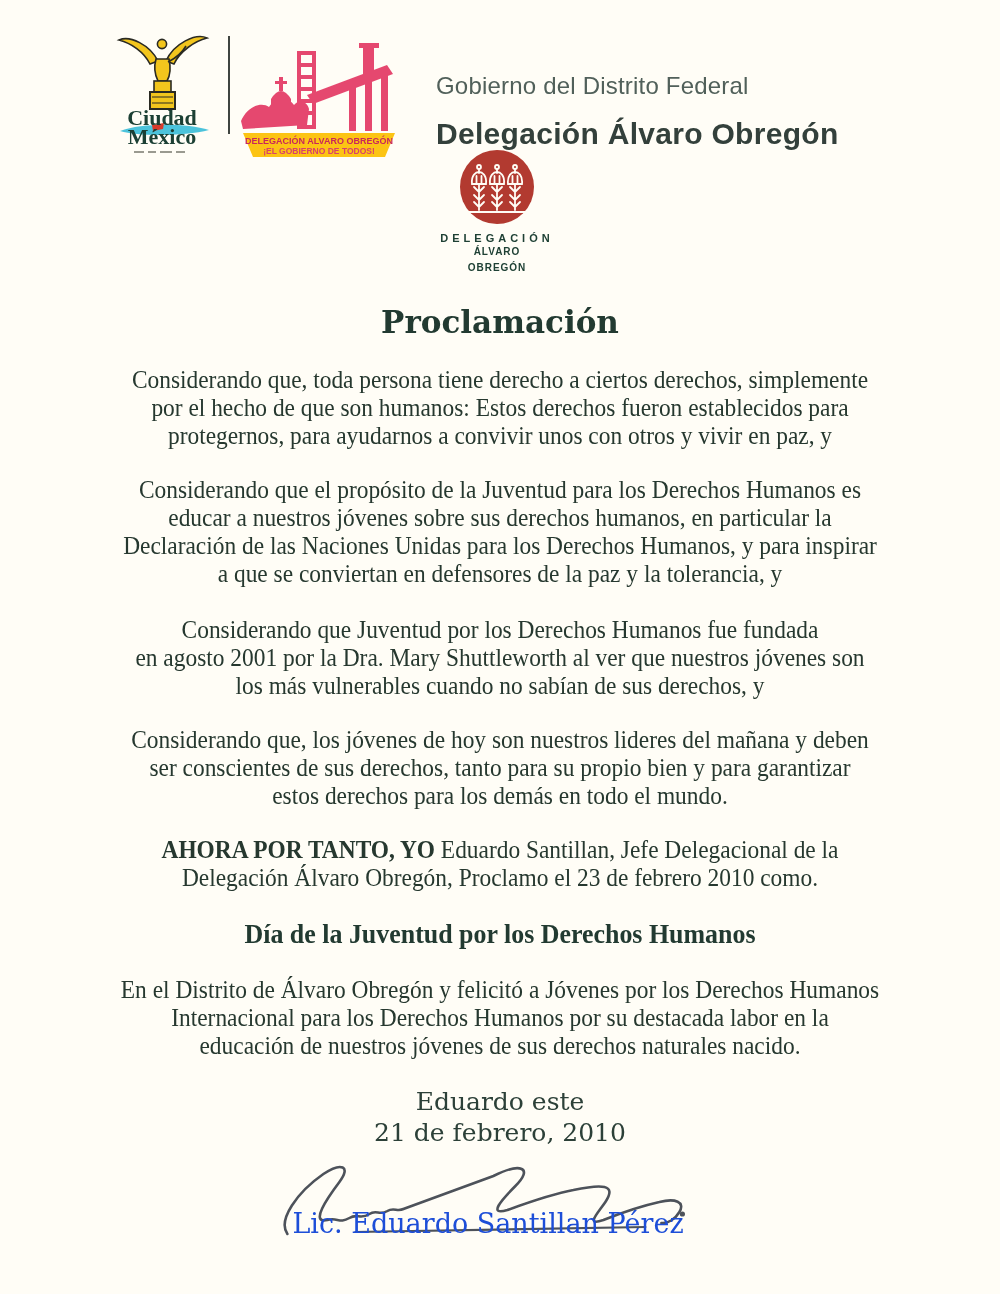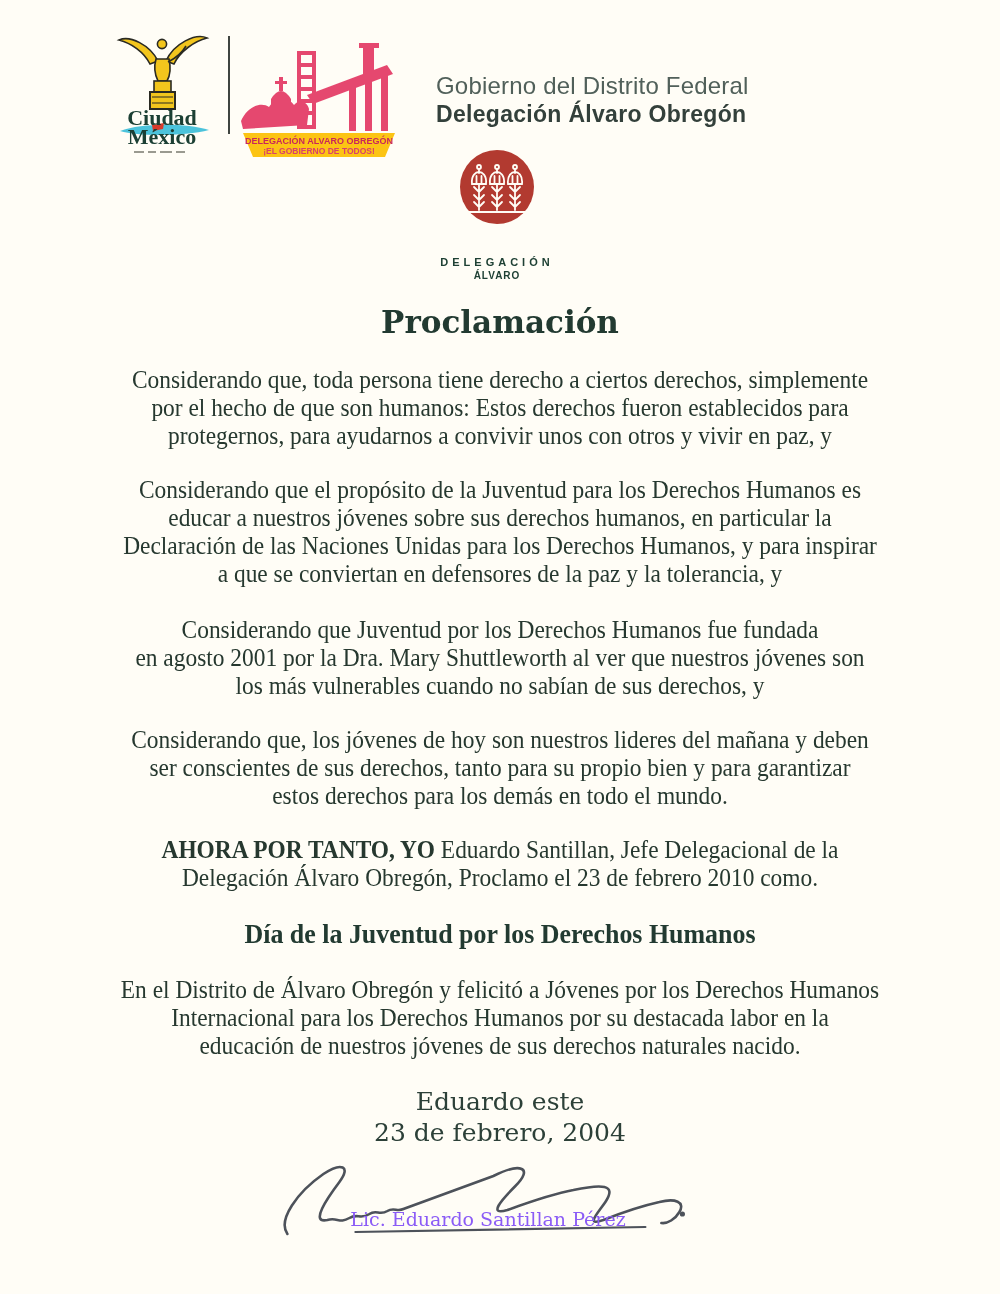--- a/index.html
+++ b/index.html
@@ -12,25 +12,25 @@
   }
   .page { position:relative; width:1000px; height:1294px; }
 
   
   .top-area { position:relative; height:288px; }
   .angel-logo { position:absolute; left:106px; top:31px; }
   .header-divider { position:absolute; left:228px; top:36px; width:2px; height:98px; background:#3f4440; }
   .skyline-logo { position:absolute; left:237px; top:41px; }
   .gov-block { position:absolute; left:436px; top:72px; font-family:"Liberation Sans", sans-serif; }
   .gov-line1 { font-size:24px; color:#51605a; letter-spacing:0.2px; }
-  .gov-line2 { font-size:23px; font-weight:bold; color:#33403b; letter-spacing:0.3px; margin-top:1px; }
+  .gov-line2 { font-size:30px; font-weight:bold; color:#33403b; letter-spacing:0.3px; margin-top:17px; }
 
   
   .seal-block { position:absolute; left:0; right:6px; top:148px; text-align:center; }
-  .seal-cap1 { font-family:"Liberation Sans", sans-serif; font-weight:bold; font-size:11px; letter-spacing:4px; color:#1e4034; margin-top:24px; }
+  .seal-cap1 { font-family:"Liberation Sans", sans-serif; font-weight:bold; font-size:11px; letter-spacing:4px; color:#1e4034; margin-top:0; }
   .seal-cap2, .seal-cap3 { font-family:"Liberation Sans", sans-serif; font-weight:bold; font-size:10px; letter-spacing:1px; color:#1e4034; line-height:16px; }
 
   
   .doc { position:relative; text-align:center; }
   .doc-title { font-family:"DejaVu Serif", serif; font-weight:bold; font-size:31px; color:#223a31; margin-top:16px; line-height:36px; }
   .para {
     font-size:26px; line-height:28px; text-align:center; white-space:pre-line;
     width:1060px; margin-left:-30px;
     transform:scaleX(0.9); transform-origin:50% 50%;
     color:#26382f;
@@ -44,21 +44,21 @@
   .day-heading {
     margin-top:18px; font-size:27px; font-weight:bold; line-height:32px; color:#223a31;
     transform:scaleX(0.96); transform-origin:50% 50%;
   }
   .dated { margin-top:20px; font-family:"DejaVu Serif", serif; font-size:25px; line-height:31px; color:#2c4038; white-space:pre-line; }
 
   
   .sig-block { position:relative; height:150px; margin-top:0; }
   .sig-svg { position:absolute; left:50%; top:-16px; transform:translateX(-53%); }
   .signatory { position:absolute; left:0; right:24px; top:60px; text-align:center;
-    font-family:"DejaVu Serif", serif; font-size:19px; color:#8b5cf6; }
+    font-family:"DejaVu Serif", serif; font-size:27px; color:#1d4ed8; }
 </style>
 </head>
 <body>
 
 <div class="page">
 
   <div class="top-area">
 
     <svg class="angel-logo" width="112" height="126" viewBox="0 0 112 126">
       <g stroke="#2a2a23" stroke-width="1.6" fill="#f2c51d">
@@ -135,20 +135,21 @@
             <circle cx="59" cy="19" r="2"></circle>
               <path d="M59,21 L59,25"></path>
             <path d="M52,36 C51,27 56,24 59,24 C62,24 67,27 66,36 Z"></path>
             <path d="M56.5,28 L56.5,36 M61.5,28 L61.5,36"></path>
             <path d="M59,36 L59,62 M59,44 L54,39 M59,44 L64,39 M59,52 L54,47 M59,52 L64,47 M59,59 L54,54 M59,59 L64,54"></path>
           </g>
         </g>
       </svg>
       <div class="seal-cap1">DELEGACIÓN</div>
       <div class="seal-cap2">ÁLVARO</div>
+      <div class="seal-cap3">OBREGÓN</div>
     </div>
   </div>
 
   <div class="doc">
 
     <div class="doc-title">Proclamación</div>
 
     <p class="para p1">Considerando que, toda persona tiene derecho a ciertos derechos, simplemente
 por el hecho de que son humanos: Estos derechos fueron establecidos para
 protegernos, para ayudarnos a convivir unos con otros y vivir en paz, y</p>
@@ -169,21 +170,21 @@
     <p class="para p5"><strong>AHORA POR TANTO, YO</strong> <span>Eduardo Santillan, Jefe Delegacional de la
 Delegación Álvaro Obregón, Proclamo el 23 de febrero 2010 como.</span></p>
 
     <div class="day-heading">Día de la Juventud por los Derechos Humanos</div>
 
     <p class="para p6">En el Distrito de Álvaro Obregón y felicitó a Jóvenes por los Derechos Humanos
 Internacional para los Derechos Humanos por su destacada labor en la
 educación de nuestros jóvenes de sus derechos naturales nacido.</p>
 
     <div class="dated"><span>Eduardo este</span>
-<span>23 de febrero, 2004</span></div>
+<span>21 de febrero, 2010</span></div>
 
     <div class="sig-block">
       <svg class="sig-svg" width="420" height="115" viewBox="0 0 420 115">
         <g stroke="#4d525a" fill="none" stroke-linecap="round">
           <path stroke-width="2.6" d="M10,102 C0,88 20,60 46,42 C64,30 74,34 62,50 C50,66 32,92 50,88 C60,85 62,92 72,86 C80,81 83,88 92,82 C99,77 102,84 110,79 C116,75 120,80 126,77 L216,44 C244,30 256,36 238,54 C224,68 210,84 230,78 C252,70 274,62 296,58 C324,52 340,52 328,70 C319,83 308,94 326,88 C346,80 364,74 382,70 C398,66 408,70 402,80 C398,87 390,92 384,91"></path>
           <path stroke-width="2.2" d="M78,100 L368,95"></path>
         </g>
         <circle cx="405" cy="82" r="2.6" fill="#4d525a"></circle>
       </svg>
       <div class="signatory">Lic. Eduardo Santillan Pérez</div>

